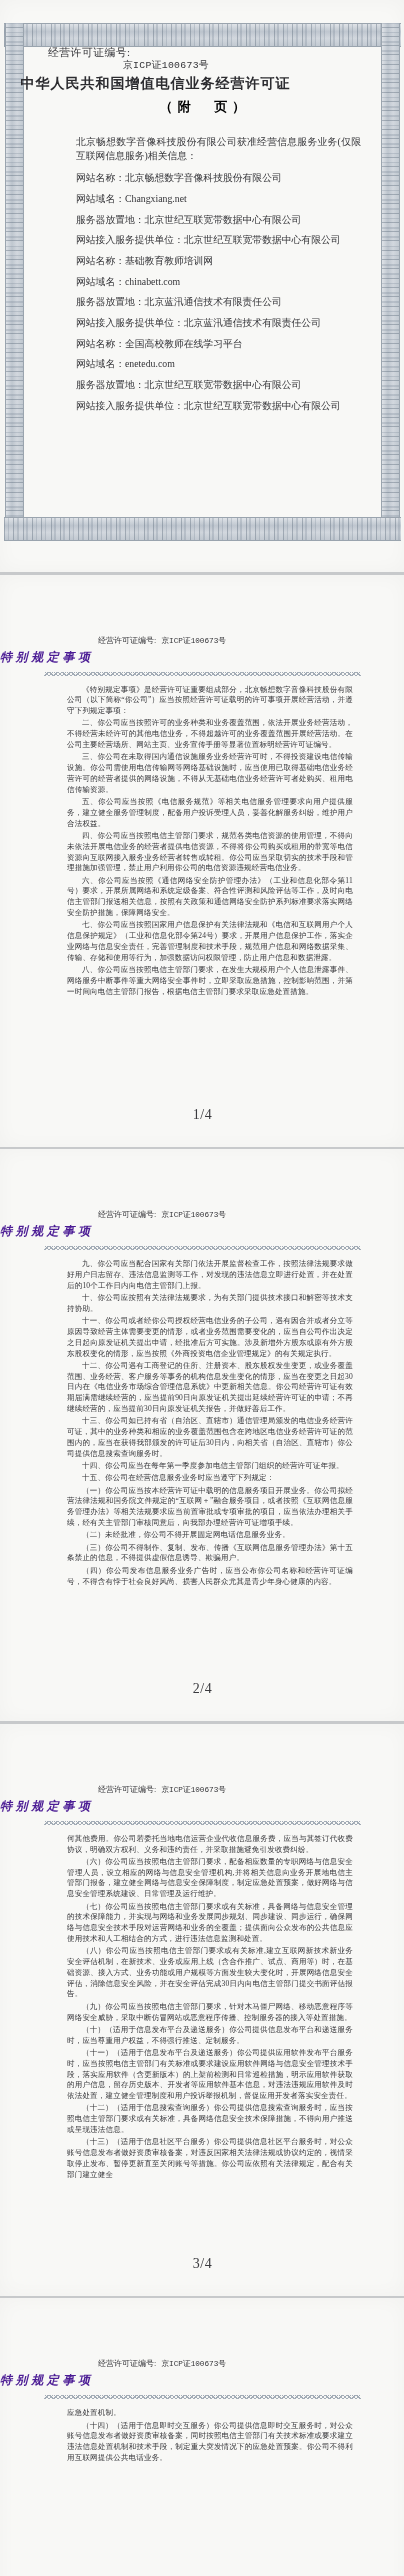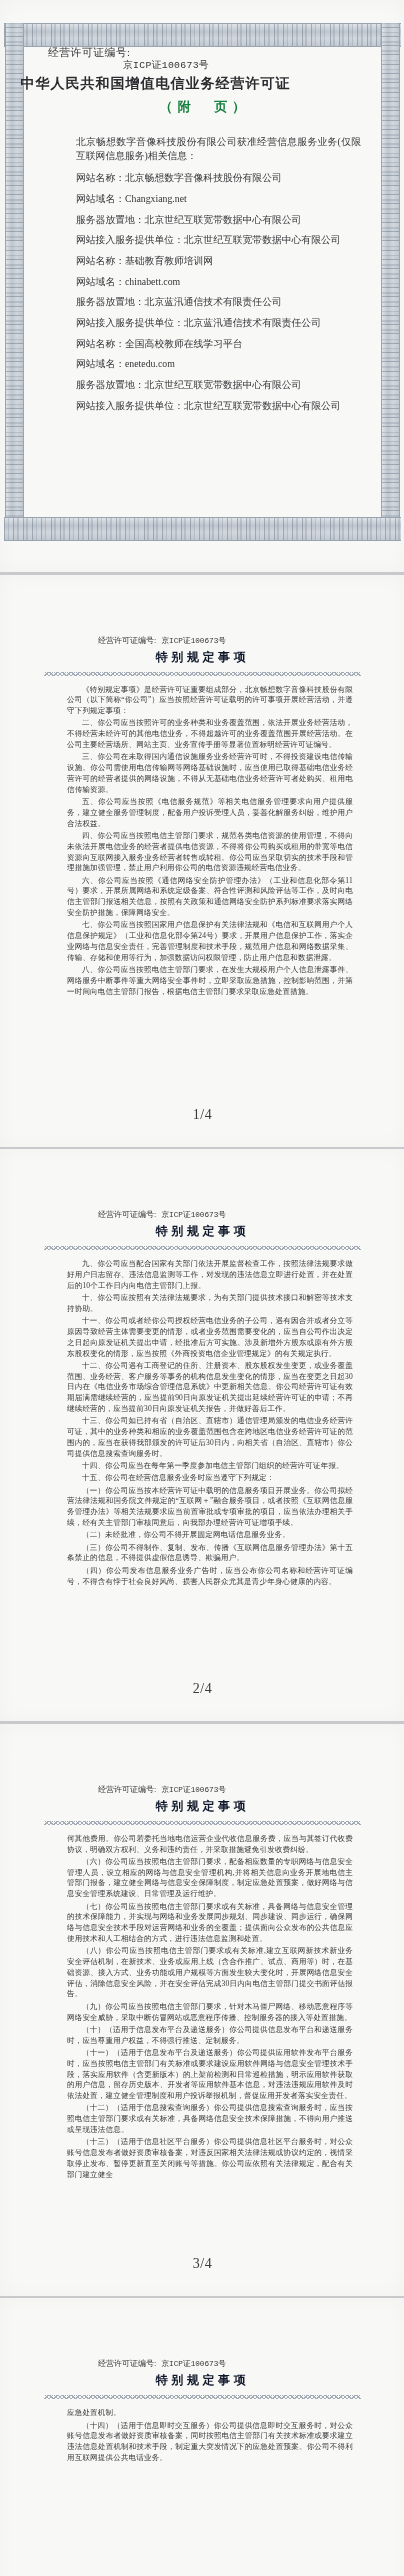--- a/index.html
+++ b/index.html
@@ -15,29 +15,29 @@
   .band-bottom{left:4.1px;right:4.1px;top:517px;height:21.6px;}
   .band-v{width:16.5px;top:23px;height:516px;border:none;border-left:0.5px solid #9aa4ae;border-right:0.5px solid #9aa4ae;background:
     repeating-linear-gradient(0deg, rgba(125,137,150,.55) 0 1px, rgba(222,226,231,.2) 1px 3.6px, rgba(160,170,182,.45) 3.6px 5.2px, rgba(230,233,237,.25) 5.2px 9.3px),
     linear-gradient(90deg,#dde1e6 0%,#b2bbc5 35%,#ccd2d9 65%,#b6bfc8 100%);}
   .band-left{left:5.2px;}
   .band-right{right:5.2px;}
   
   .p1-label{position:absolute;left:48px;top:46px;font-size:10.8px;letter-spacing:0.5px;}
   .p1-no{position:absolute;left:123px;top:59px;font-size:9.8px;font-family:"Liberation Mono","DejaVu Sans Mono",monospace;letter-spacing:0.3px;}
   .p1-title{position:absolute;left:20.6px;right:15.5px;top:75px;margin:0;text-align:left;font-size:14px;font-weight:bold;letter-spacing:1px;color:#2c2c30;}
-  .p1-sub{position:absolute;left:20.6px;right:15.5px;top:98px;text-align:center;font-size:13px;font-weight:bold;letter-spacing:5.2px;color:#15803d;}
+  .p1-sub{position:absolute;left:20.6px;right:15.5px;top:98px;text-align:center;font-size:13px;font-weight:bold;letter-spacing:5.2px;color:#000000;}
   .p1-body{position:absolute;left:76px;right:44px;top:135px;}
   .p1-intro{margin:0 0 8.2px 0;font-size:9.8px;line-height:14px;text-align:justify;}
   .p1-entry{margin:0 0 6.7px 0;font-size:9.8px;line-height:14px;text-align:justify;}
   .p1-entry .val{font-family:inherit;}
   
   .sp-license{position:absolute;left:66px;top:60px;font-size:8px;padding-left:32px;}
   .sp-license .no{margin-left:5.2px;font-family:"Liberation Mono","DejaVu Sans Mono",monospace;font-size:7.7px;}
-  .sp-title{position:absolute;left:0;right:0;top:74px;margin:0;text-align:center;font-size:12px;font-weight:bold;letter-spacing:3.6px;color:#0f172a;}
+  .sp-title{position:absolute;left:0;right:0;top:74px;margin:0;text-align:left;font-size:12px;font-weight:bold;letter-spacing:3.6px;color:#4c1d95;font-style:italic;}
   .sp-rule{position:absolute;left:44px;right:44px;top:97px;height:4.1px;background:
     repeating-linear-gradient(45deg,#a3acb6 0 1px,transparent 1px 3.1px),
     repeating-linear-gradient(-45deg,#a3acb6 0 1px,transparent 1px 3.1px);}
   .sp-body{position:absolute;left:67px;right:52px;top:110px;height:443px;overflow:hidden;}
   .para{margin:0 0 1.5px 0;font-size:7.5px;line-height:10.8px;text-align:justify;text-indent:2em;letter-spacing:0.2px;}
   .para.cont{text-indent:0;}
   .sp-footer{position:absolute;left:0;right:0;top:532px;text-align:center;font-size:14px;letter-spacing:0.5px;color:#3a3a3e;}
 </style>
 </head>
 <body>

